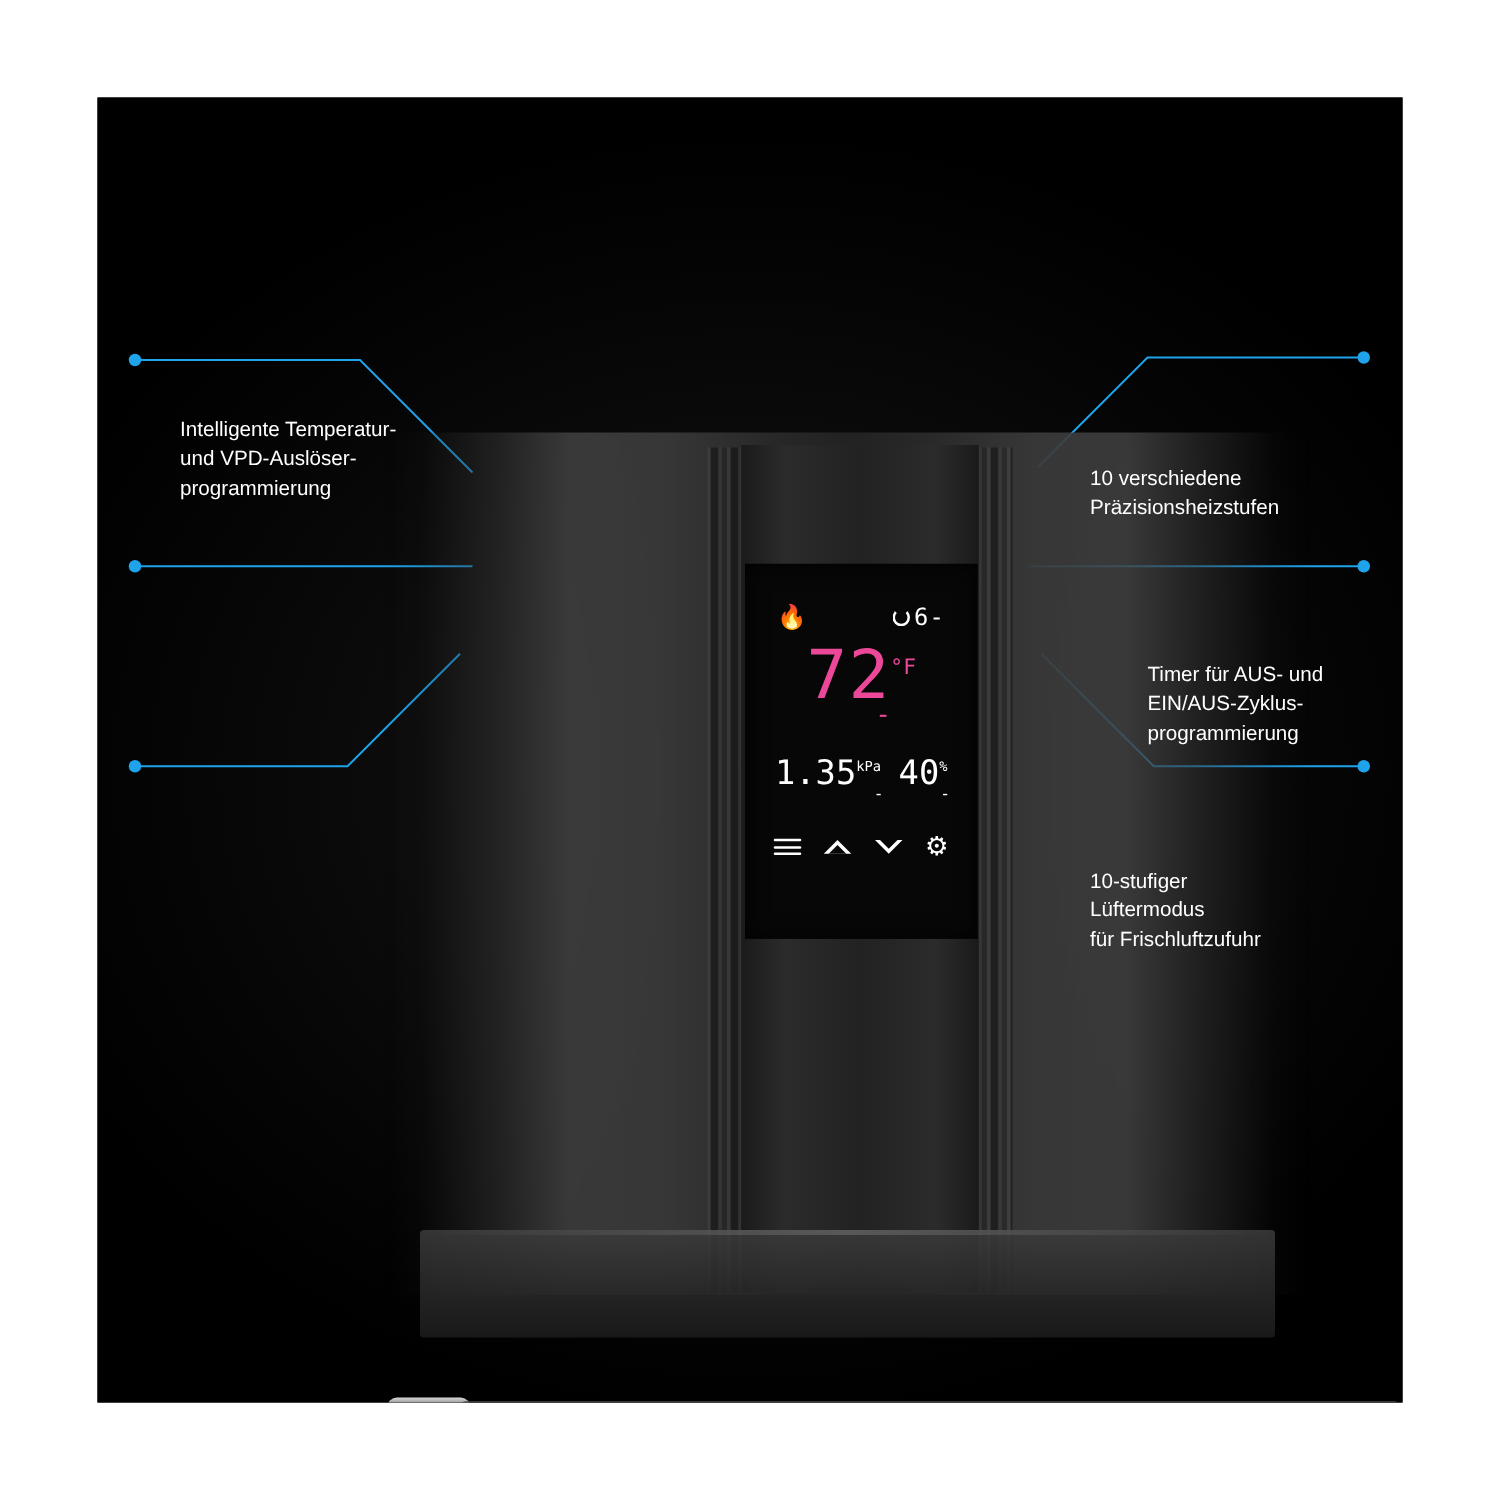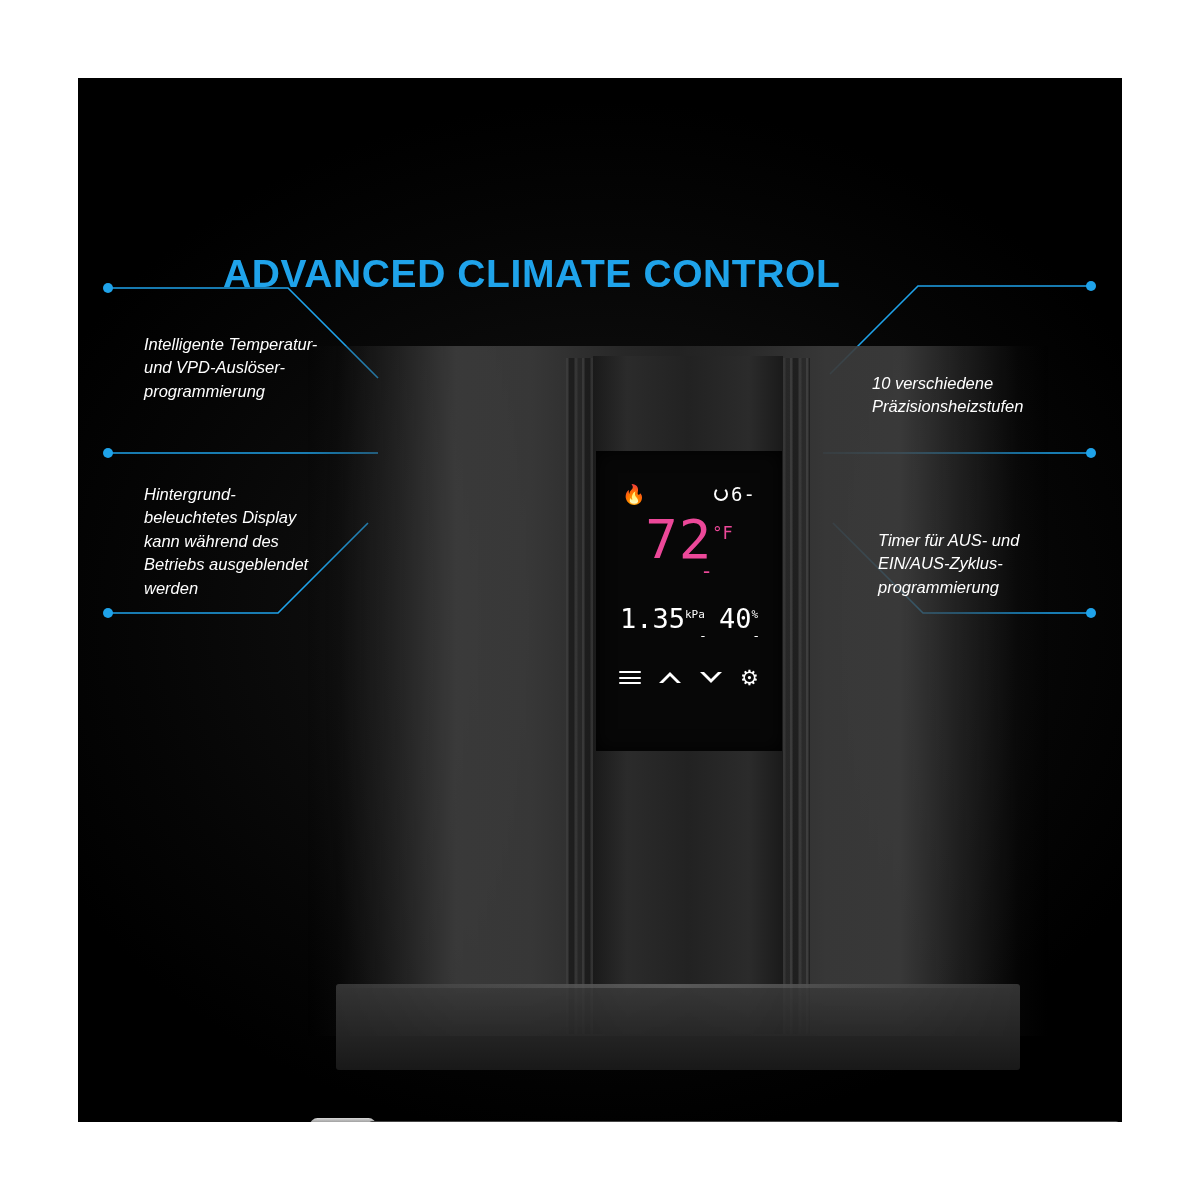--- a/index.html
+++ b/index.html
@@ -304,42 +304,40 @@
     background: linear-gradient(to bottom, #4a4a4a, #1a1a1a 60%, #0d0d0d);
   }
 
   
   .callout {
     position: absolute;
     color: #ffffff;
     font-size: 16.5px;
     line-height: 1.42;
     white-space: pre-line;
-    font-style: italic;
   }
   .callout.left { text-align: left; }
   .callout.right { text-align: left; margin-top: 36px; }
 
   svg.leaders {
     position: absolute;
     left: 0; top: 0;
     width: 1044px;
     height: 1044px;
     pointer-events: none;
   }
   .dot { fill: #1fa3ea; }
   .lead { stroke: #1fa3ea; stroke-width: 1.6; fill: none; }
 </style>
 </head>
 <body>
 
 <div id="stage">
   <div class="panel">
 
-    <h1 class="title">ADVANCED CLIMATE CONTROL</h1>
 
     <svg class="leaders" viewBox="0 0 1044 1044">
 
       <circle class="dot" cx="30" cy="210" r="5"></circle>
       <path class="lead" d="M30 210 L210 210 L300 300"></path>
 
       <circle class="dot" cx="30" cy="375" r="5"></circle>
       <path class="lead" d="M30 375 L300 375"></path>
 
       <circle class="dot" cx="30" cy="535" r="5"></circle>
@@ -394,26 +392,24 @@
     </div>
 
     <div class="probe">
       <div class="probe-tip"></div>
       <div class="probe-cable"></div>
     </div>
 
     <div class="callout left" style="left:66px; top:255px; width:250px;">Intelligente Temperatur-
 und VPD-Auslöser-
 programmierung</div>
-    <div class="callout left" style="left:66px; top:405px; width:250px;">Hintergrund-
-beleuchtetes Display
-kann während des
-Betriebs ausgeblendet
-werden</div>
 
     <div class="callout right" style="left:794px; top:258px; width:250px;">10 verschiedene
 Präzisionsheizstufen</div>
-    <div class="callout right" style="left:800px; top:415px; width:250px;">Timer für AUS- und
+    <div class="callout right" style="left:840px; top:415px; width:250px;">Timer für AUS- und
 EIN/AUS-Zyklus-
 programmierung</div>
+    <div class="callout right" style="left:794px; top:580px; width:250px;">10-stufiger
+Lüftermodus
+für Frischluftzufuhr</div>
 
   </div>
 </div>
 
 </body></html>

